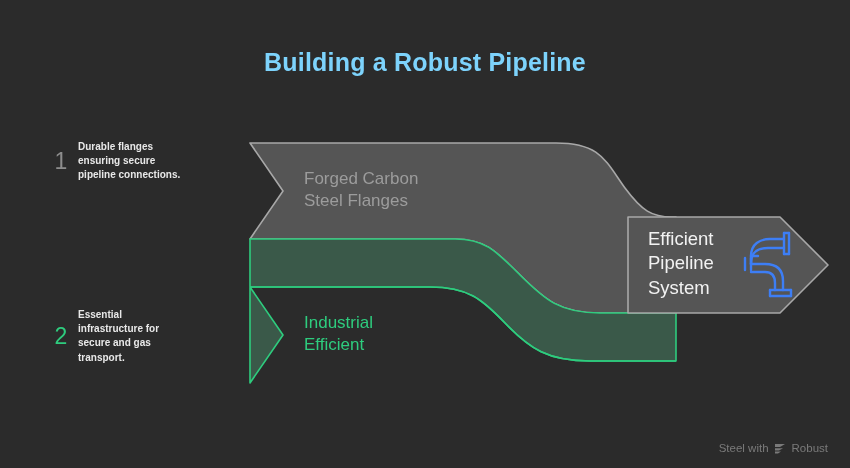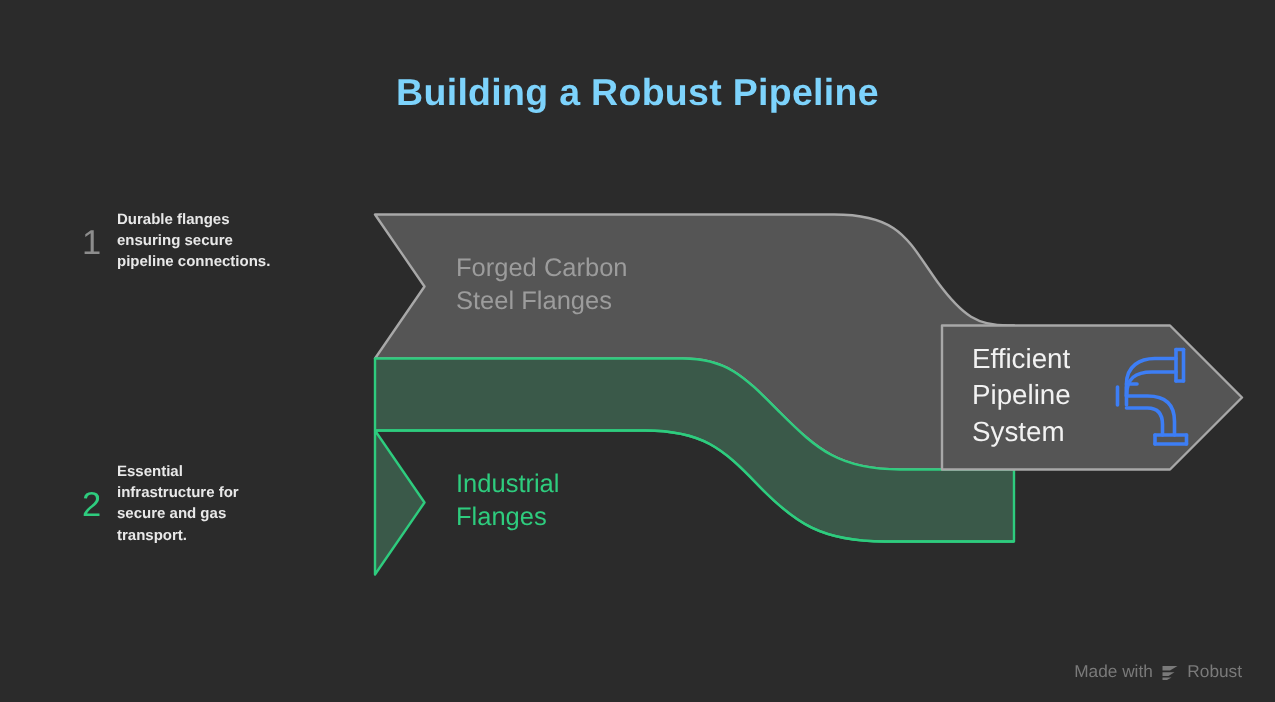--- a/index.html
+++ b/index.html
@@ -200,28 +200,28 @@
 
   <div class="note" id="note-2">
     <div class="note-num green">2</div>
     <div class="note-text">Essential infrastructure for secure and gas transport.</div>
   </div>
 
   <div class="band-label" id="label-flanges">Forged Carbon
 Steel Flanges</div>
 
   <div class="band-label" id="label-pipeline">Industrial
-Flanges</div>
+Efficient</div>
 
   <div id="label-result">Efficient
 Pipeline
 System</div>
 
   <div class="watermark">
-    <span>Made with</span>
+    <span>Steel with</span>
     <span>
       <svg width="13" height="11" viewBox="0 0 13 11" aria-hidden="true">
         <path d="M1 1 L11 1 L6 4 L1 4 Z" fill="#7a7a7a"></path>
         <path d="M1 5.2 L9 5.2 L5 7.6 L1 7.6 Z" fill="#7a7a7a"></path>
         <path d="M1 8.6 L7 8.6 L4 10.4 L1 10.4 Z" fill="#7a7a7a"></path>
       </svg>
     </span>
     <span>Robust</span>
   </div>
 

